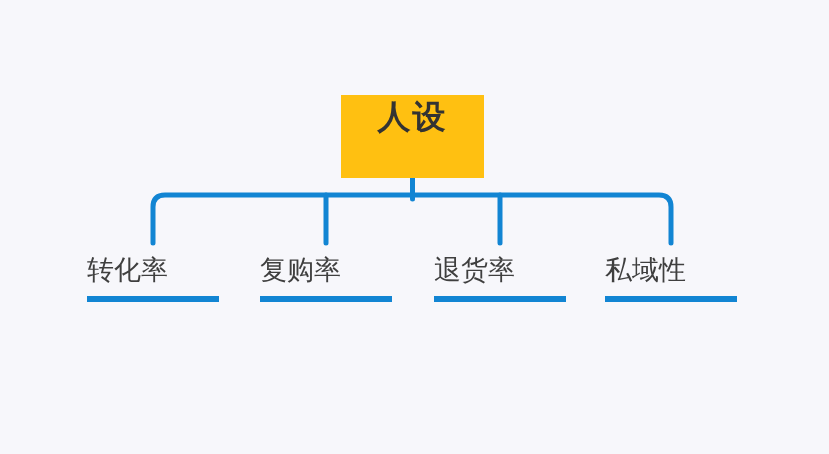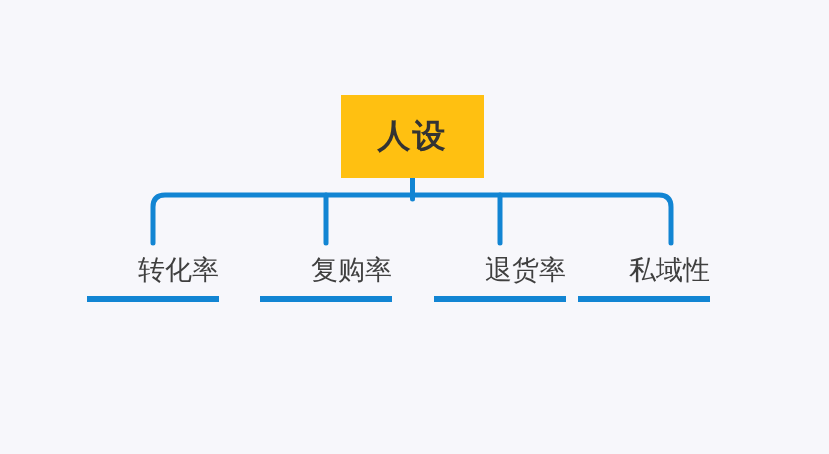--- a/index.html
+++ b/index.html
@@ -32,45 +32,44 @@
     stroke-linecap: round;
   }
   .root-node {
     position: absolute;
     left: 341px;
     top: 95px;
     width: 143px;
     height: 83px;
     background: #ffc011;
     display: flex;
-    align-items: center;
     justify-content: center;
     font-size: 33px;
     font-weight: bold;
     color: #333333;
     letter-spacing: 2px;
     box-sizing: border-box;
     cursor: default;
   }
   .child-node {
     position: absolute;
     top: 252px;
     width: 132px;
-    text-align: right;
+    text-align: left;
     font-size: 27px;
     line-height: 36px;
     color: #3f3f3f;
     padding-bottom: 8px;
     border-bottom: 6px solid #1285d3;
     cursor: default;
   }
   .child-node.c0 { left: 87px;  }
   .child-node.c1 { left: 260px; }
   .child-node.c2 { left: 434px; }
-  .child-node.c3 { left: 578px; }
+  .child-node.c3 { left: 605px; }
 </style>
 </head>
 <body>
 
 <div class="canvas">
 
   <svg class="connector-svg" viewBox="0 0 829 454" aria-hidden="true">
     <path d="M412.5 177 L412.5 199"></path>
     <path d="M153 243 L153 207 Q153 195 165 195 L659 195 Q671 195 671 207 L671 243"></path>
     <path d="M326 195 L326 243"></path>

